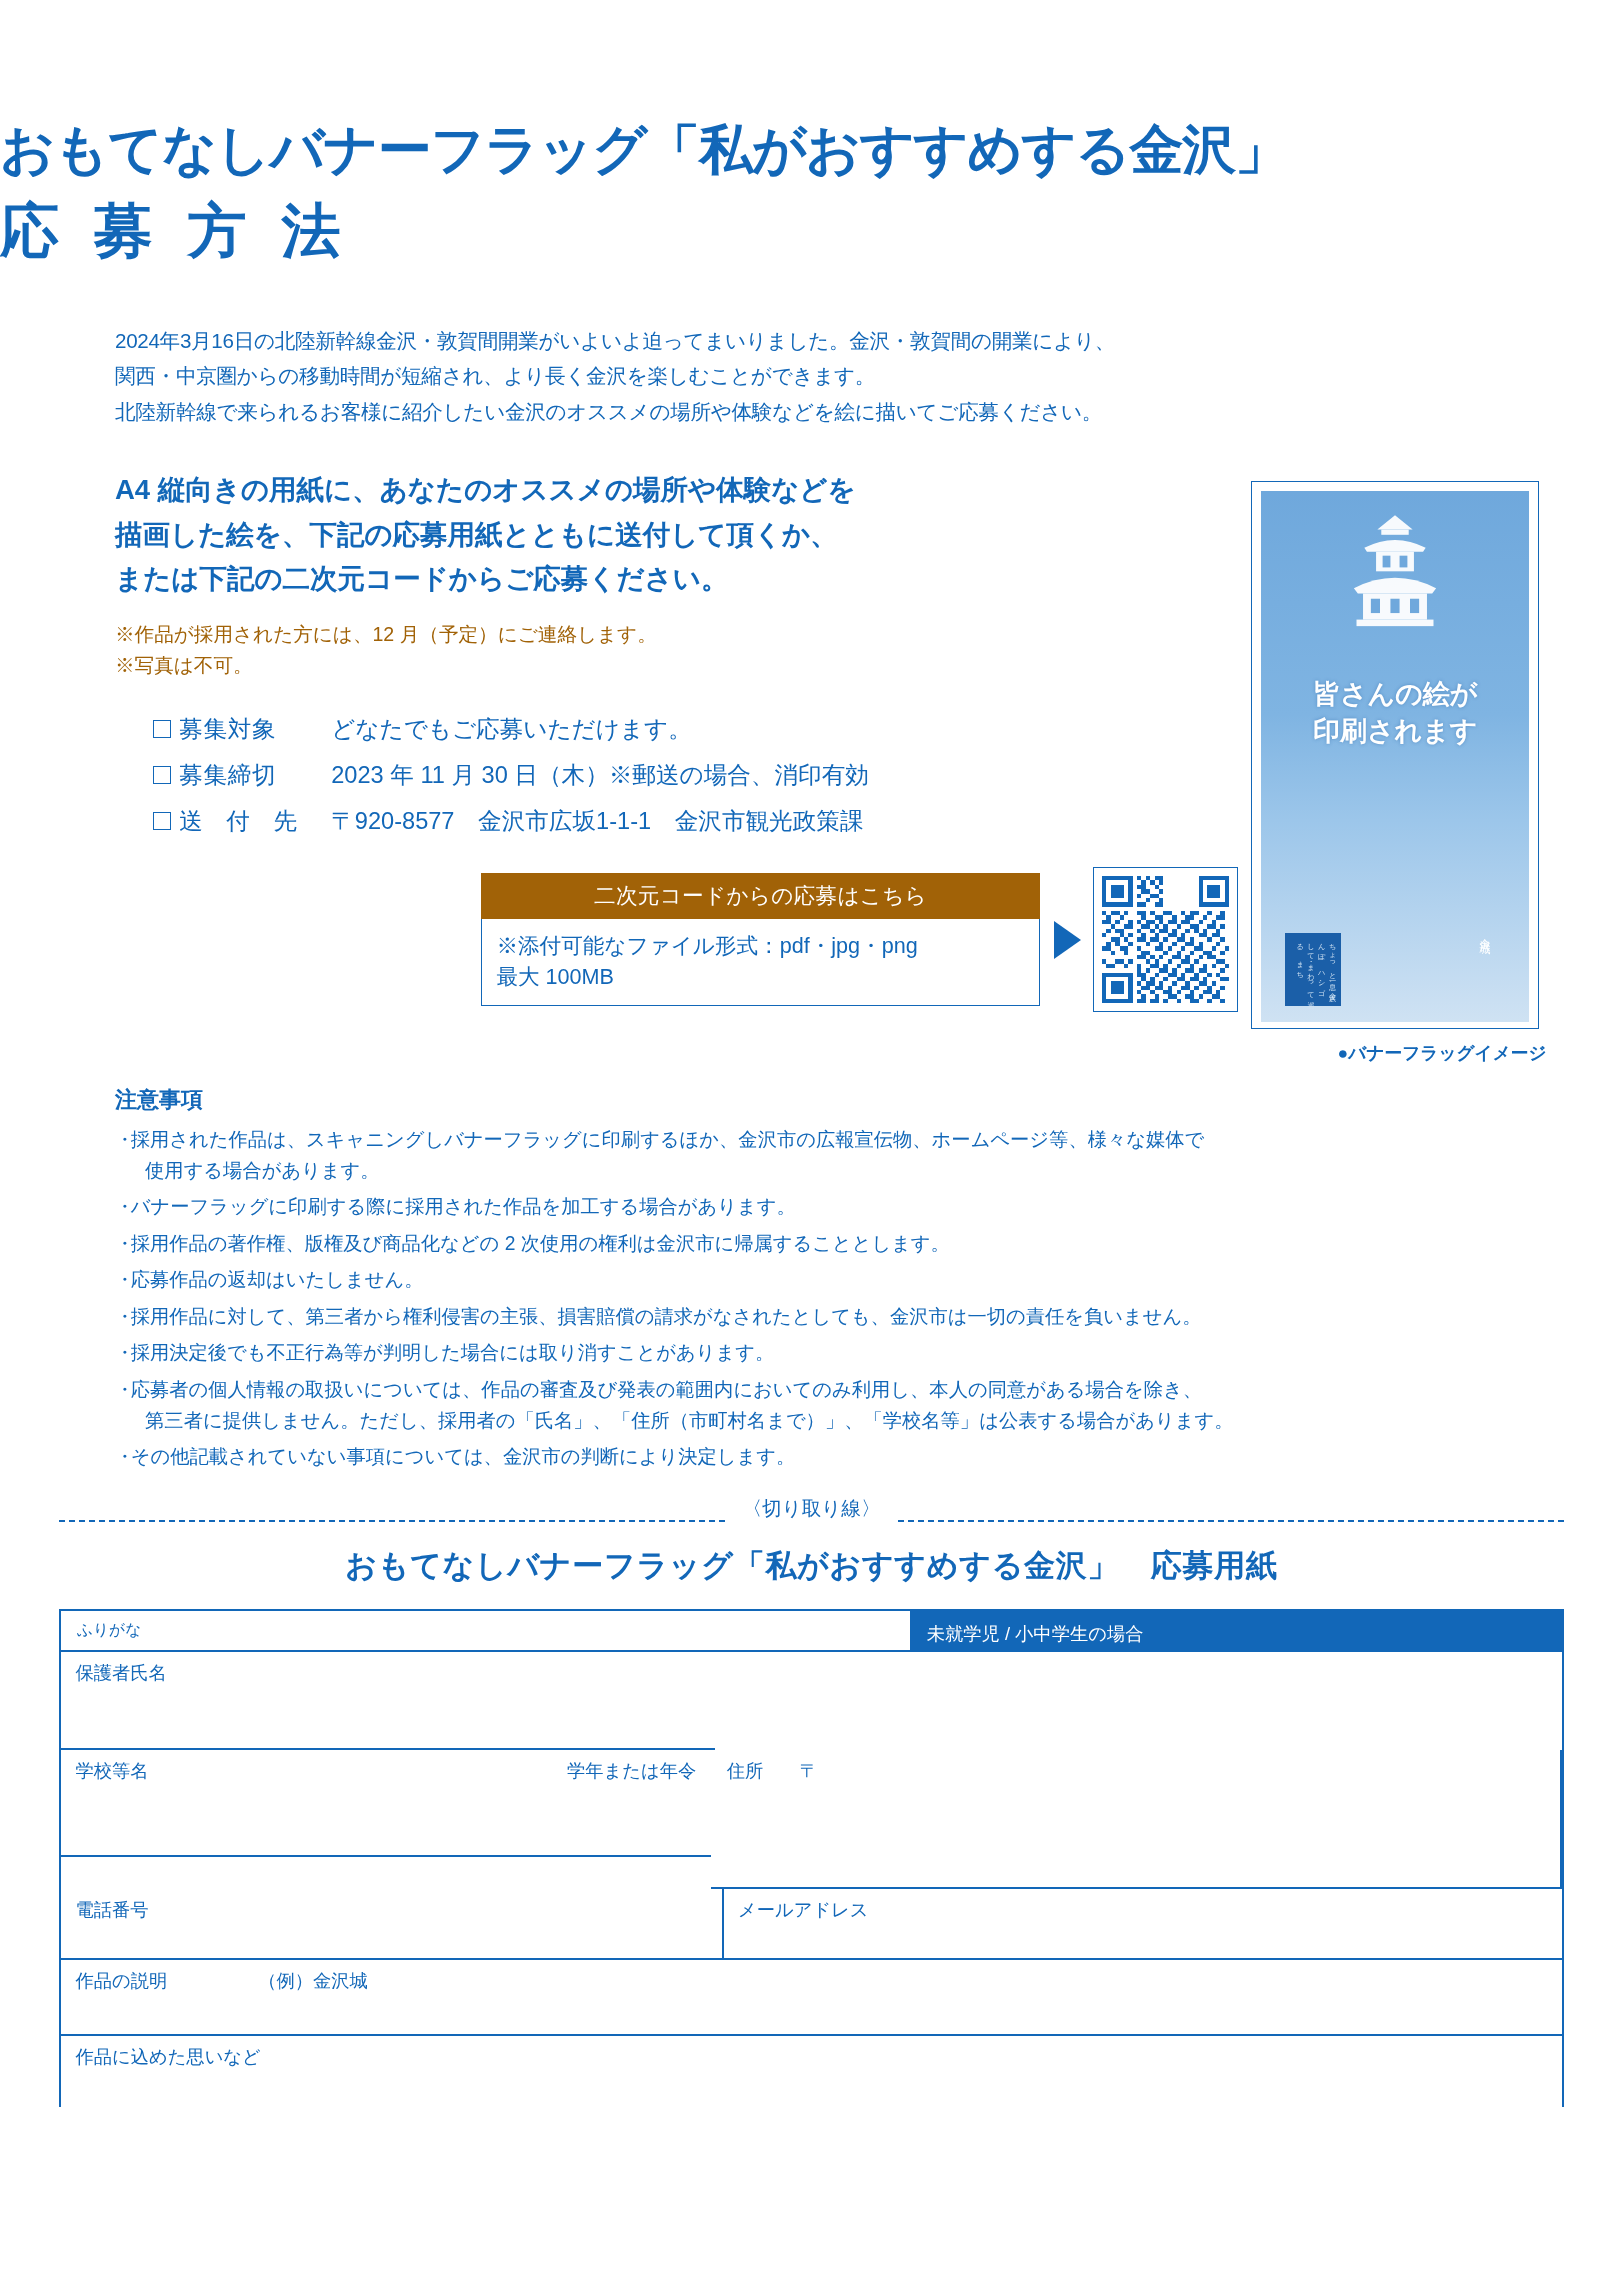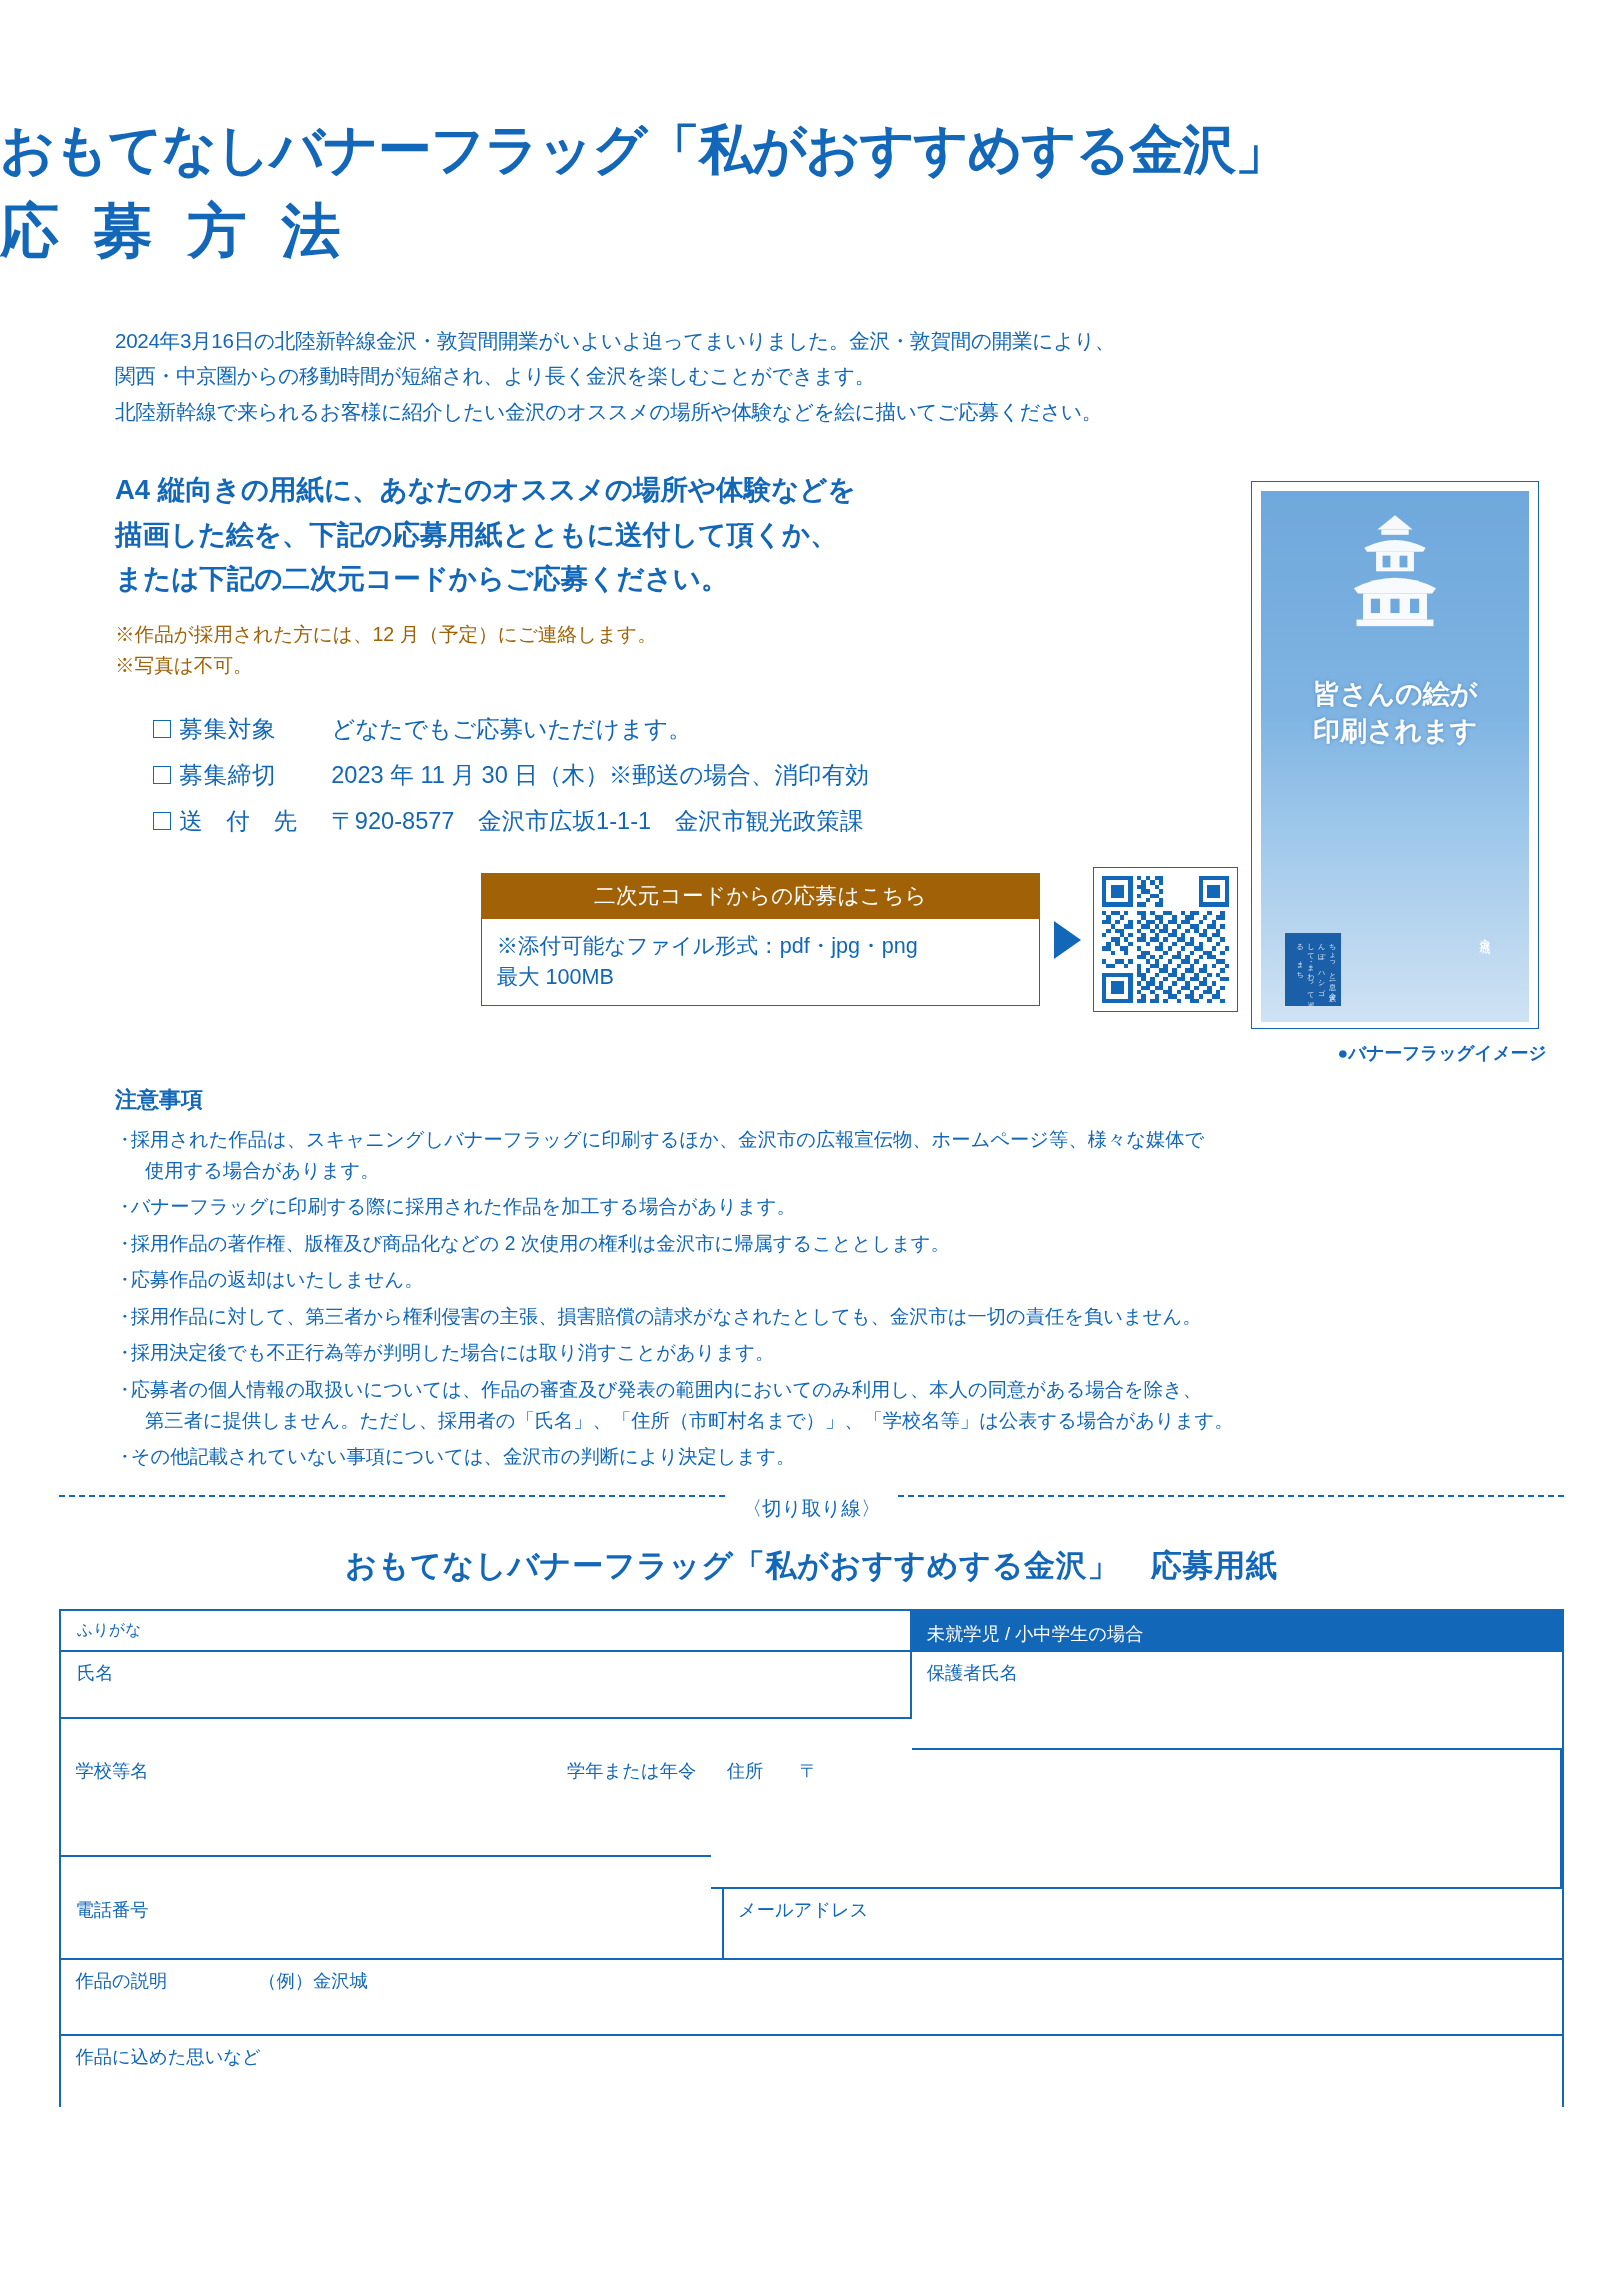--- a/index.html
+++ b/index.html
@@ -242,21 +242,21 @@
   .caution-bullet {
     flex: 0 0 auto;
     width: 15.7px;
   }
   .caution-text { flex: 1 1 auto; }
   .caution-text .indent { display: block; padding-left: 14.4px; }
 
   
   .cut-row {
     display: flex;
-    align-items: flex-start;
+    align-items: flex-end;
     margin: 22px 59px 0 59px;
     color: #1267b8;
   }
   .cut-dash {
     flex: 1 1 auto;
     border-top: 2.6px dashed #1267b8;
     height: 0;
   }
   .cut-label {
     flex: 0 0 auto;
@@ -682,23 +682,20 @@
     <div class="frow">
       <div class="fcell vr left-col cell-furigana">
         <span class="lbl-sm">ふりがな</span>
       </div>
       <div class="fcell right-col cell-guard-head">
         <span>未就学児 / 小中学生の場合</span>
       </div>
     </div>
 
     <div class="frow">
-      <div class="fcell vr left-col cell-name">
-        <span class="lbl">氏名</span>
-      </div>
       <div class="fcell right-col cell-guard-name">
         <span class="lbl">保護者氏名</span>
       </div>
     </div>
 
     <div class="frow">
       <div class="fcell right-col cell-school">
         <div class="school-inner">
           <span class="lbl">学校等名</span>
           <span class="lbl">学年または年令</span>

